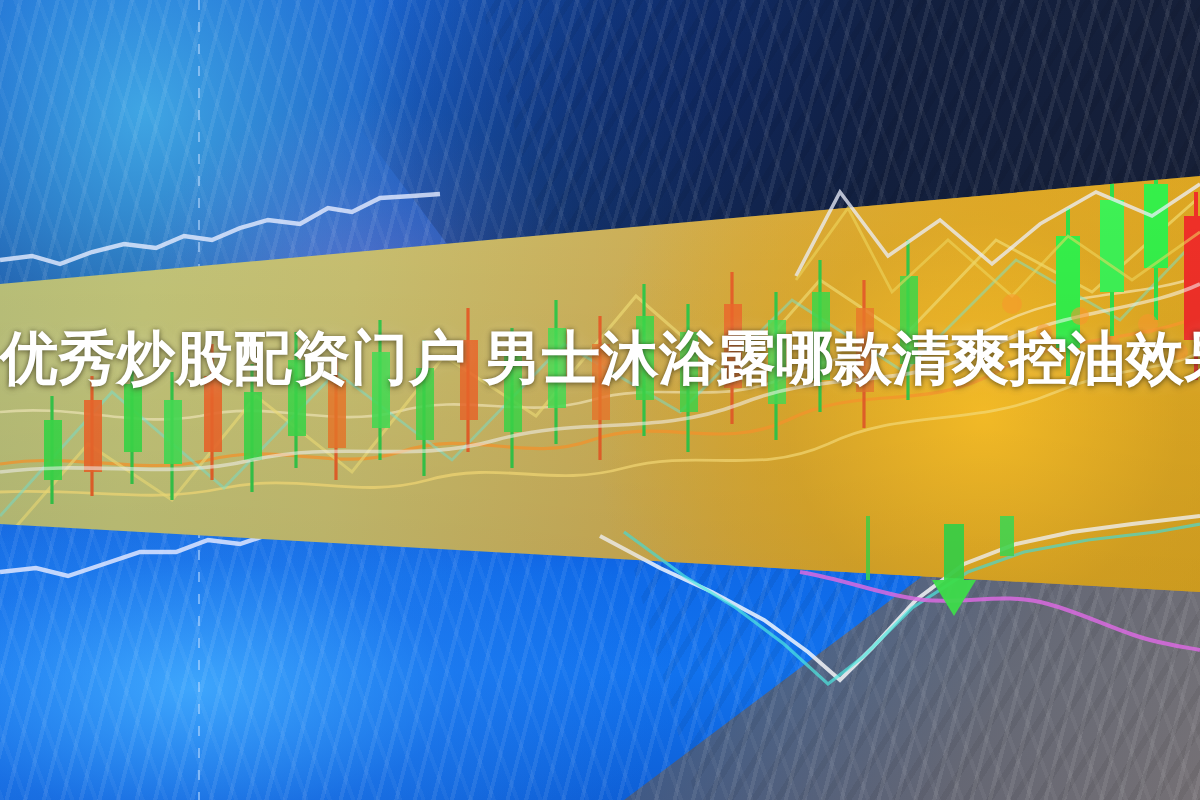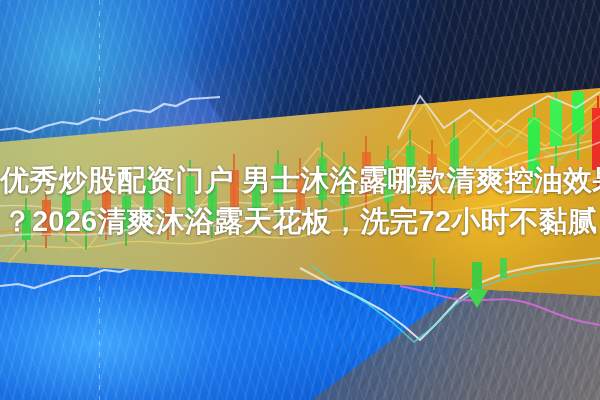--- a/index.html
+++ b/index.html
@@ -296,16 +296,15 @@
         <circle cx="574" cy="162" r="5"></circle>
           <circle cx="590" cy="176" r="4"></circle>
       </g>
     </g>
   </svg>
 
   <div class="layer band-shade"></div>
 
   <div id="headline">
     <span class="ln">优秀炒股配资门户 男士沐浴露哪款清爽控油效果好</span>
-    <span class="ln">？2026清爽沐浴露天花板，洗完72小时不黏腻</span>
   </div>
 
 </div>
 
 </body></html>

